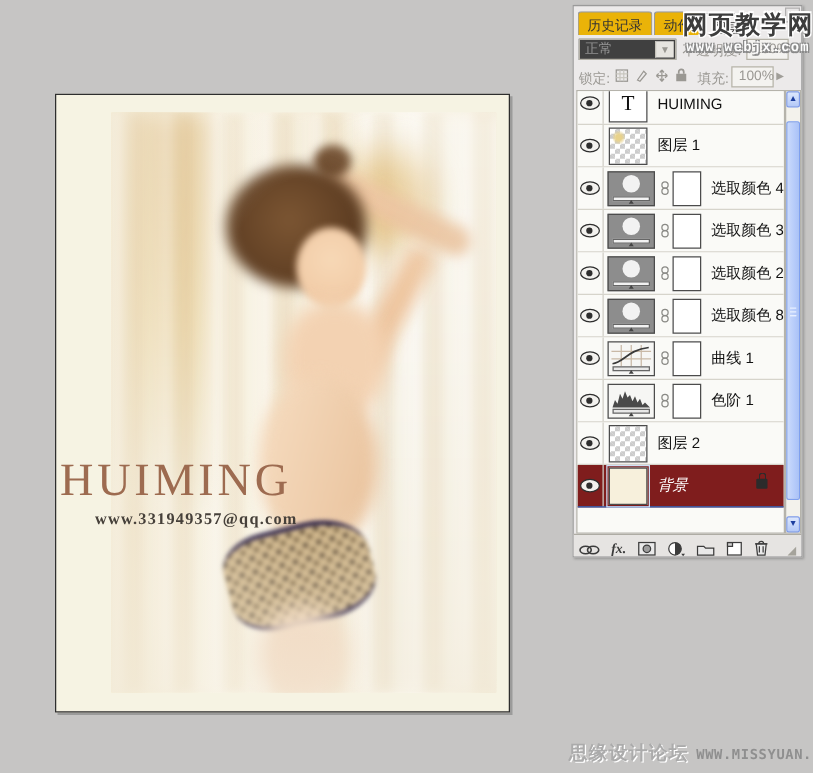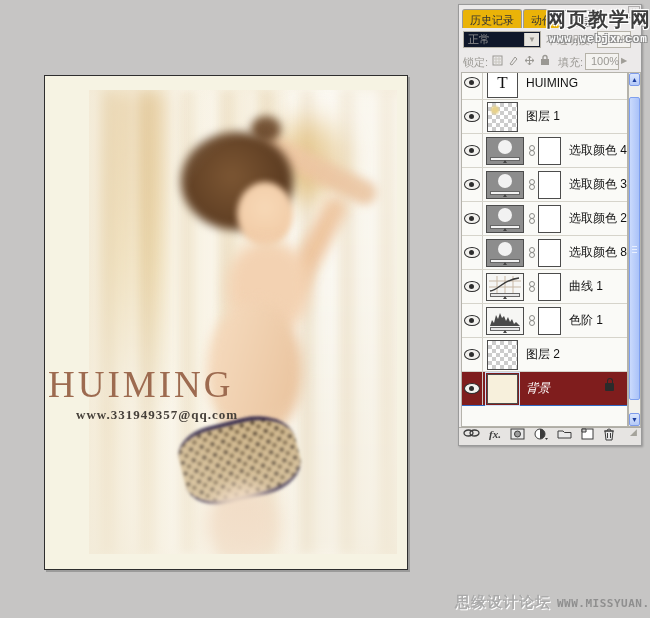--- a/index.html
+++ b/index.html
@@ -64,21 +64,21 @@
   .tabs{position:absolute;left:3px;top:4px;height:19px;display:flex;}
   .tab{
     padding:3px 7px 2px 7px;margin-right:1px;border:1px solid #9a9a9a;border-bottom:none;
     border-radius:3px 3px 0 0;background:#eab308;white-space:nowrap;color:#333;
   }
   .tab.active{background:#f0eeee;position:relative;top:1px;padding-top:4px;}
   .ctl-row{position:absolute;left:0;width:100%;height:20px;}
   .row-blend{top:25px;}
   .row-locks{top:47px;}
   .combo{
-    position:absolute;left:4px;top:1px;width:78px;height:17px;background:#0f172a;
+    position:absolute;left:4px;top:1px;width:78px;height:17px;background:#404040;
     border:1px solid #b5b2a8;box-sizing:border-box;color:#939393;line-height:15px;padding-left:4px;
   }
   .combo .arrow{
     position:absolute;right:1px;top:1px;bottom:1px;width:14px;background:#e6e4df;
     text-align:center;color:#9a9892;font-size:8px;line-height:14px;border-left:1px solid #c6c3ba;
   }
   .dim-label{position:absolute;top:3px;color:#9a9893;text-align:right;}
   .lbl-opacity{left:87px;}
   .lbl-fill{left:99px;}
   .lbl-lock{left:4px;}
@@ -141,21 +141,21 @@
   
   .vscroll{position:absolute;left:169px;top:67px;width:13px;height:355px;background:#f3f2ec;border:1px solid #b5b3ab;box-sizing:border-box;}
   .sbtn{position:absolute;left:0;width:11px;height:13px;background:linear-gradient(180deg,#dce7fd,#b4c9f7);border:1px solid #7d9bea;border-radius:2px;box-sizing:border-box;color:#1c3e9e;font-size:7px;line-height:11px;text-align:center;}
   .sbtn.up{top:0;}
   .sbtn.down{bottom:0;}
   .sthumb{position:absolute;left:0;top:24px;width:11px;height:303px;background:linear-gradient(90deg,#cadafc,#aac2f8);border:1px solid #7fa0ee;border-radius:2px;box-sizing:border-box;}
   .sthumb::after{content:'';position:absolute;left:2px;right:2px;top:50%;height:1px;background:#e8efff;box-shadow:0 3px 0 #e8efff,0 -3px 0 #e8efff,0 3px 0 #e8efff;}
   
   .pfooter{
     position:absolute;left:0;bottom:0;width:100%;height:18px;background:#e6e4e2;
-    border-top:1px solid #aeaca4;display:flex;align-items:flex-start;padding:0 4px;box-sizing:border-box;gap:9px;
+    border-top:1px solid #aeaca4;display:flex;align-items:flex-end;padding:0 4px;box-sizing:border-box;gap:9px;
   }
   .fico{display:flex;align-items:center;justify-content:center;flex:none;}
   .fx-label{font-family:"Liberation Serif",serif;font-style:italic;font-weight:bold;font-size:11px;color:#3c3c3c;}
   .grip{margin-left:auto;color:#a5a39b;font-size:9px;line-height:9px;}
   
   .wm-top{position:absolute;left:546px;top:6px;z-index:50;text-align:center;pointer-events:none;}
   .wm-top-title{
     font-size:20px;font-weight:bold;color:#3d3d3d;letter-spacing:1px;white-space:nowrap;
     text-shadow:-1px -1px 0 #fff,1px -1px 0 #fff,-1px 1px 0 #fff,1px 1px 0 #fff;
   }

